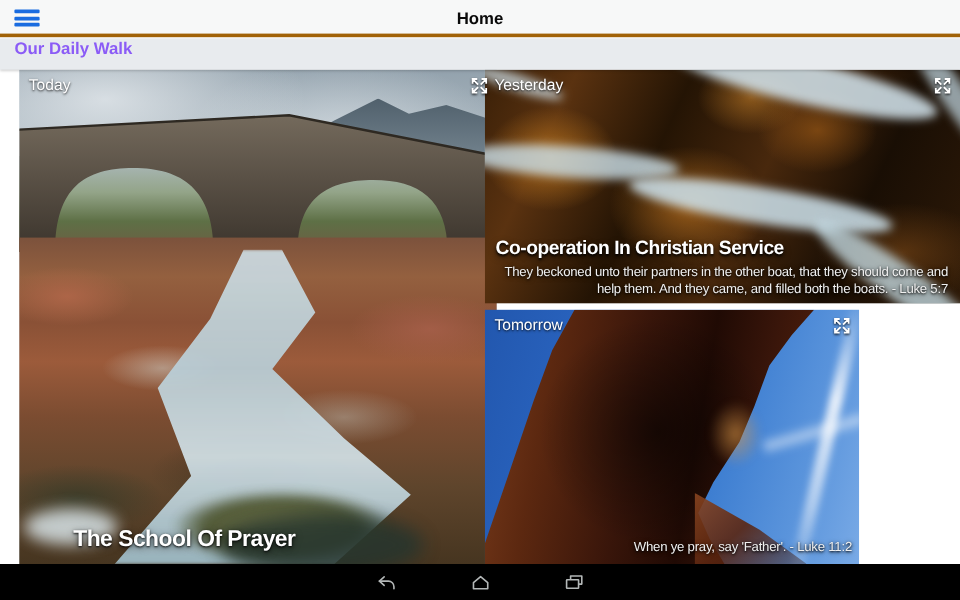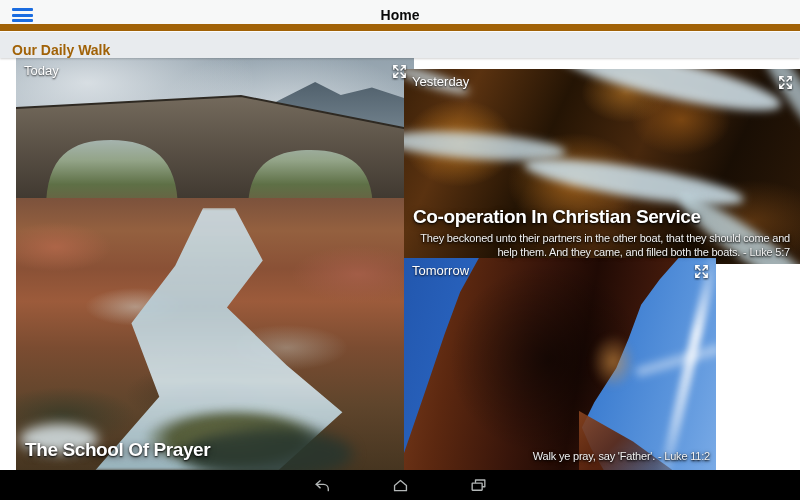--- a/index.html
+++ b/index.html
@@ -2,59 +2,59 @@
 <html><head>
 <meta charset="utf-8">
 <style>
   * { box-sizing: border-box; margin: 0; padding: 0; }
   html,body { width:800px; height:500px; overflow:hidden; background:#fff;
     font-family:"Liberation Sans", sans-serif; }
   .screen { position:relative; width:800px; height:500px; background:#fff; overflow:hidden; }
 
   
   .topbar { position:absolute; top:0; left:0; width:800px; height:31px;
-    background:#f7f8f8; border-bottom:7px solid #a16207; z-index:5; }
+    background:#f7f8f8; border-bottom:3px solid #a16207; z-index:5; }
   .menu-btn { position:absolute; left:0; top:0; width:44px; height:30px;
     background:transparent; border:none; cursor:pointer; display:flex;
     align-items:center; justify-content:center; }
   .menu-lines { display:flex; flex-direction:column; gap:2.5px; }
   .menu-lines i { display:block; width:21px; height:3px; background:#1a6ce0; border-radius:1px; }
   .topbar h1 { position:absolute; left:0; right:0; top:0; height:31px; line-height:30px;
     text-align:center; font-size:14px; font-weight:bold; color:#0a0a0a; }
 
   
   .sectionbar { position:absolute; top:32px; left:0; width:800px; height:26px;
-    background:#e8ebee; display:flex; align-items:flex-end; padding-left:12px;
-    font-size:14px; font-weight:bold; color:#a16207; z-index:5;
+    background:#e8ebee; display:flex; align-items:flex-start; padding-left:12px;
+    font-size:14px; font-weight:bold; color:#8b5cf6; z-index:5;
     box-shadow:0 1px 2px rgba(0,0,0,.18); }
 
   
   .content { position:absolute; top:58px; left:0; width:800px; height:412px; background:#fff; }
   .card { position:absolute; overflow:hidden; cursor:pointer; }
   .card-today     { left:16px;     top:0;     width:398px; height:412px; }
-  .card-yesterday { left:404px; top:0;     width:396px; height:195px;margin-top:11px; }
+  .card-yesterday { left:404px; top:0;     width:396px; height:195px; }
   .card-tomorrow  { left:404px; top:200px; width:312px; height:212px; }
   .scene { position:absolute; inset:0; }
   .scene > div { position:absolute; }
 
   .badge { position:absolute; top:5px; left:8px; color:#fff; font-size:13px;
     text-shadow:0 1px 2px rgba(0,0,0,.9); z-index:4; }
   .expand { position:absolute; top:5px; right:6px; width:17px; height:17px; z-index:4;
     background:transparent; border:none; padding:0; cursor:pointer;
     filter:drop-shadow(0 1px 1px rgba(0,0,0,.8)); }
   .expand svg { width:17px; height:17px; stroke:#fff; stroke-width:2.1; fill:none; }
 
   .caption { position:absolute; left:9px; right:6px; bottom:6px; color:#fff; z-index:4; }
   .caption h2 { font-weight:bold; letter-spacing:-.4px; margin-bottom:3px;
     text-shadow:0 1px 2px rgba(0,0,0,.95), 0 2px 6px rgba(0,0,0,.55); }
   .caption p { color:#f0f0f0; letter-spacing:-.2px; line-height:1.32;
     text-shadow:0 1px 2px rgba(0,0,0,.95), 0 1px 4px rgba(0,0,0,.65);text-align:right; }
-  .card-today .caption h2 { font-size:19px; }
+  .card-today .caption h2 { font-size:19px;margin-left:36px; }
   .card-today .caption p { font-size:12.5px; }
-  .card-yesterday .caption h2, .card-tomorrow .caption h2 { font-size:19px; }
+  .card-yesterday .caption h2, .card-tomorrow .caption h2 { font-size:16px; }
   .card-yesterday .caption p, .card-tomorrow .caption p { font-size:11px; }
   .card-yesterday .caption { bottom:4px; right:10px; }
 
   
   .t-sky { inset:0;
     background:
       radial-gradient(60% 26% at 18% 6%, rgba(235,239,242,.75), transparent 70%),
       radial-gradient(46% 22% at 68% 13%, rgba(226,232,236,.6), transparent 70%),
       radial-gradient(50% 20% at 40% 28%, rgba(210,219,224,.5), transparent 70%),
       linear-gradient(180deg,#93a2ad 0%,#a8b5be 12%,#bfc9d0 24%,#a9b8c1 34%,#b4c2c9 45%,#aebcc4 100%); }
@@ -226,21 +226,21 @@
         <div class="m-rock2"></div>
       </div>
       <span class="badge">Tomorrow</span>
       <button class="expand">
         <svg viewBox="0 0 24 24">
           <path d="M4 9.5 V4 H9.5 M5 5 L10.5 10.5 M14.5 4 H20 V9.5 M19 5 L13.5 10.5
                    M20 14.5 V20 H14.5 M19 19 L13.5 13.5 M4 14.5 V20 H9.5 M5 19 L10.5 13.5"></path>
         </svg>
       </button>
       <div class="caption">
-        <p>Walk ye pray, say 'Father'. - Luke 11:2</p>
+        <p>When ye pray, say 'Father'. - Luke 11:2</p>
       </div>
     </article>
 
   </main>
 
   <nav class="navbar">
     <button>
       <svg viewBox="0 0 24 24">
         <path d="M9 6 L4 10.5 L9 15"></path>
         <path d="M4 10.5 H13.5 A5.8 5.8 0 0 1 19.3 16.3 V18.5"></path>

